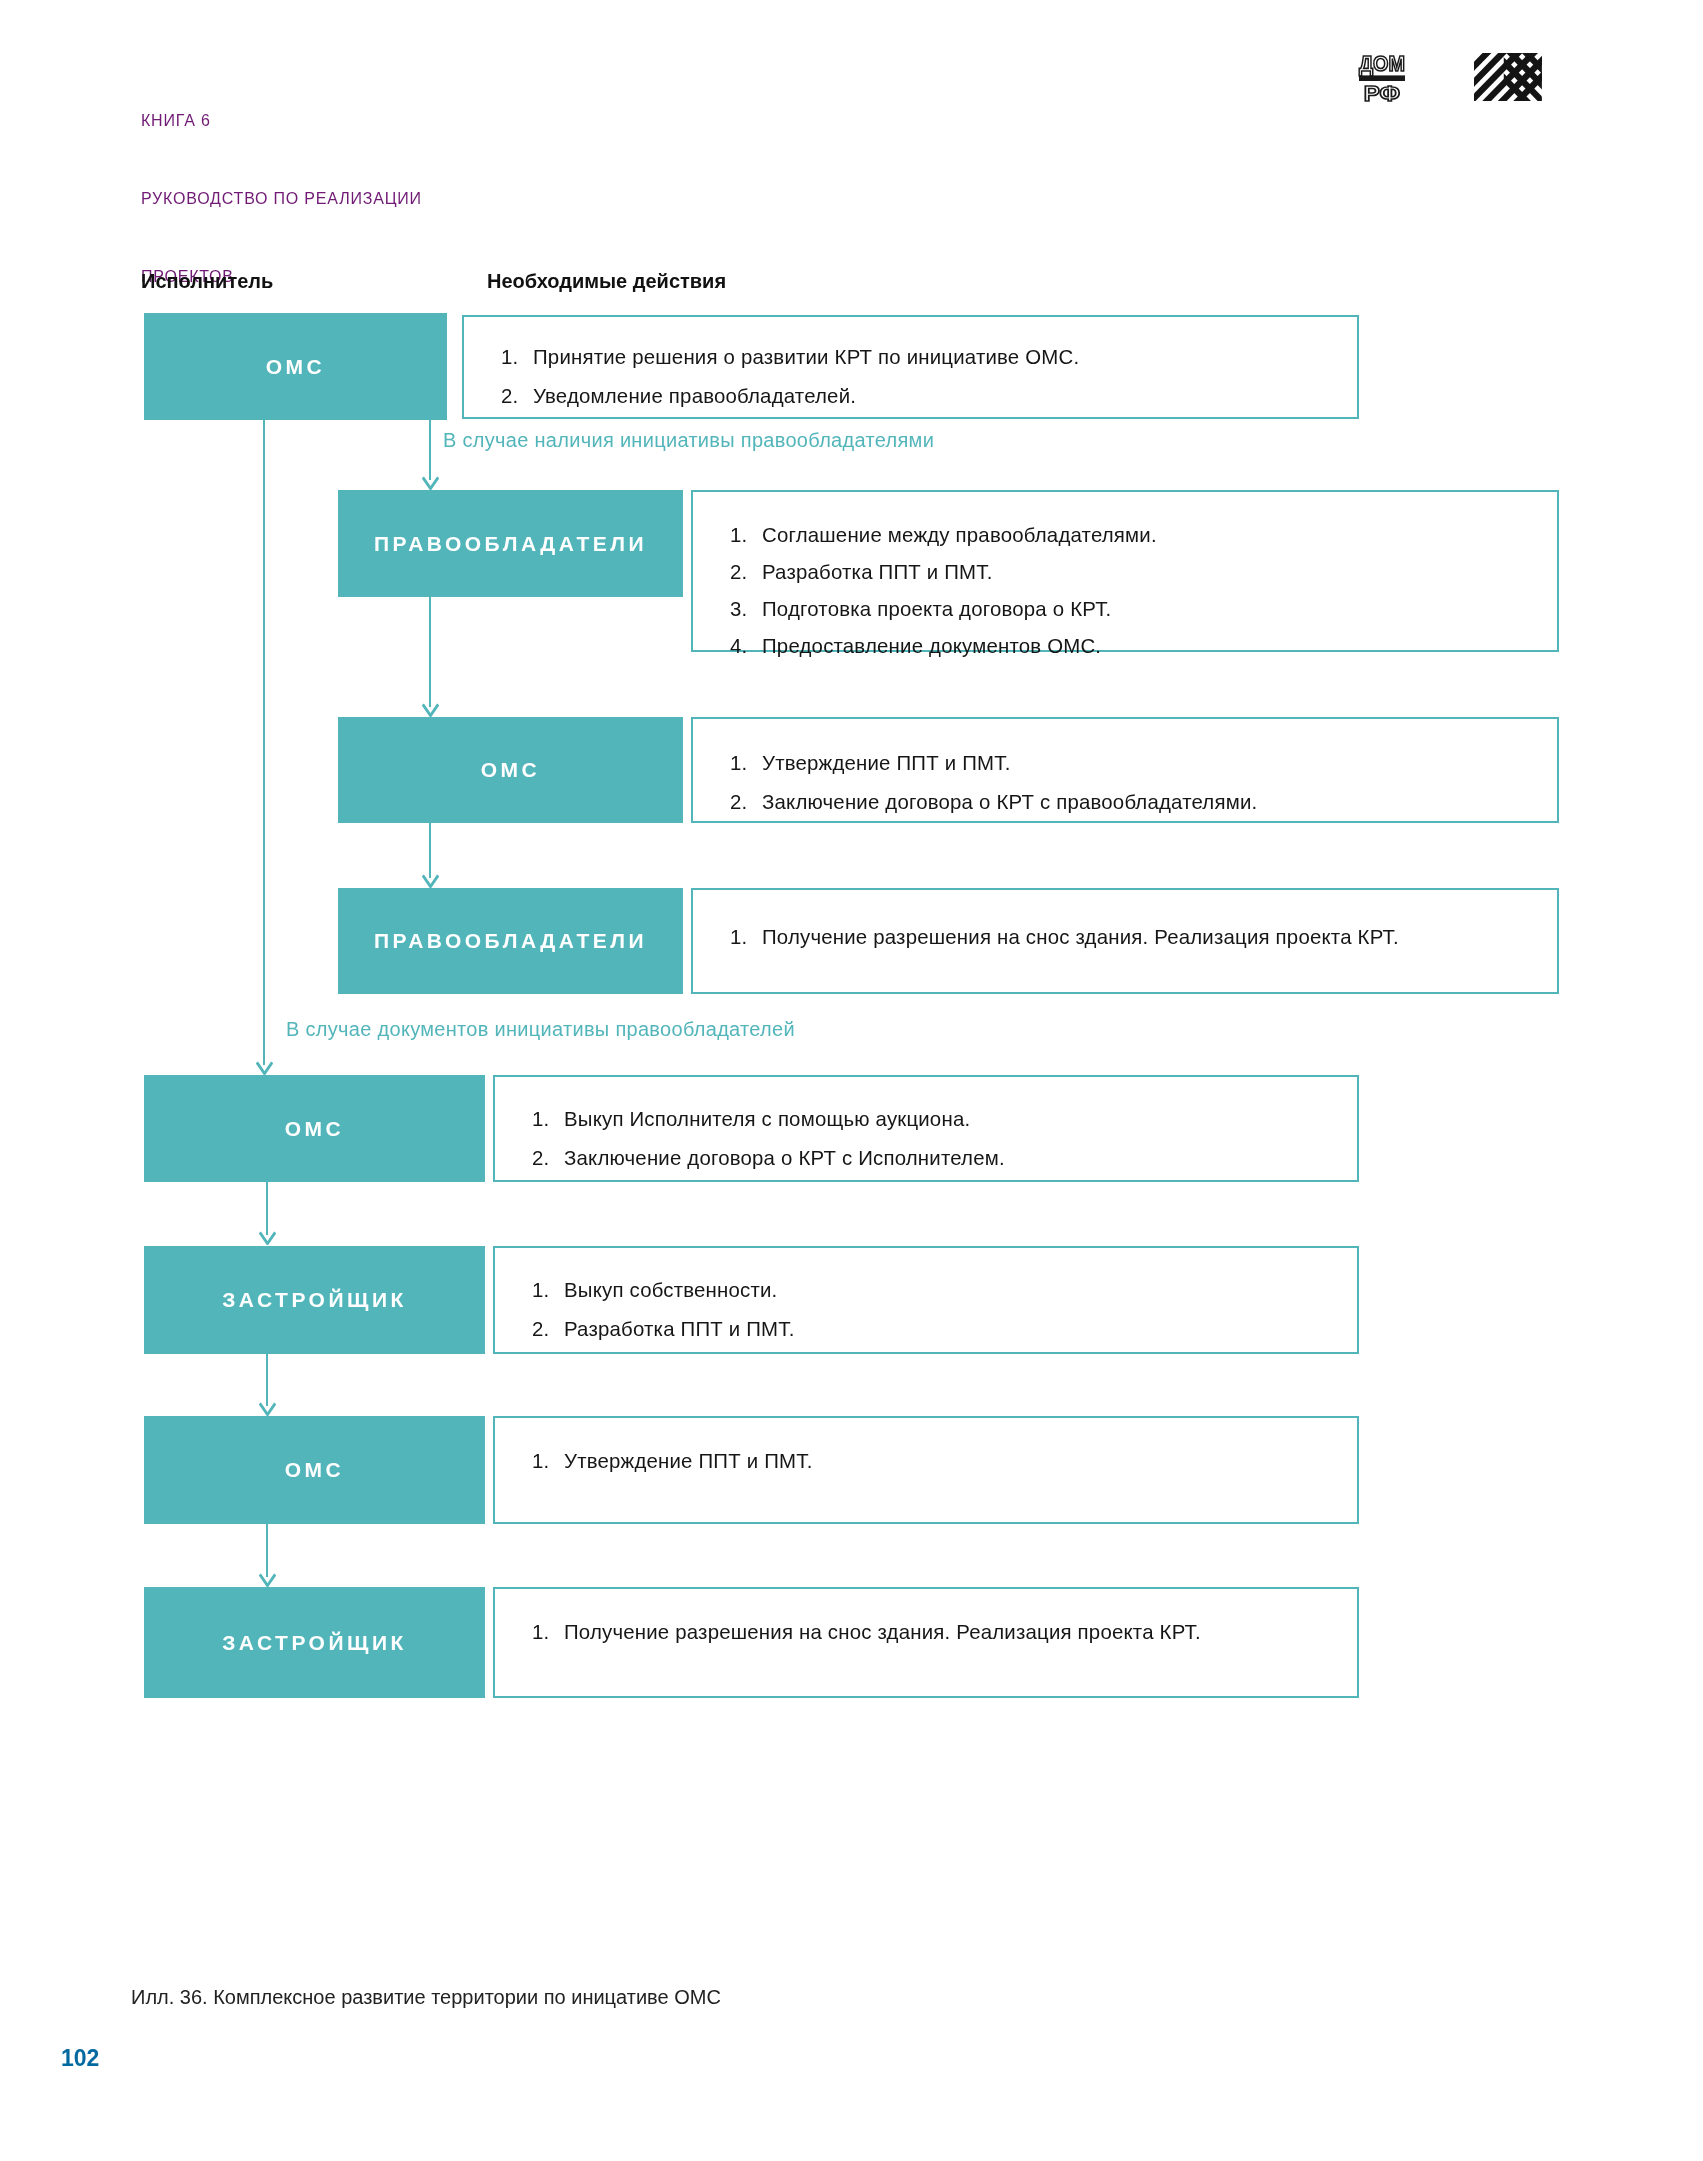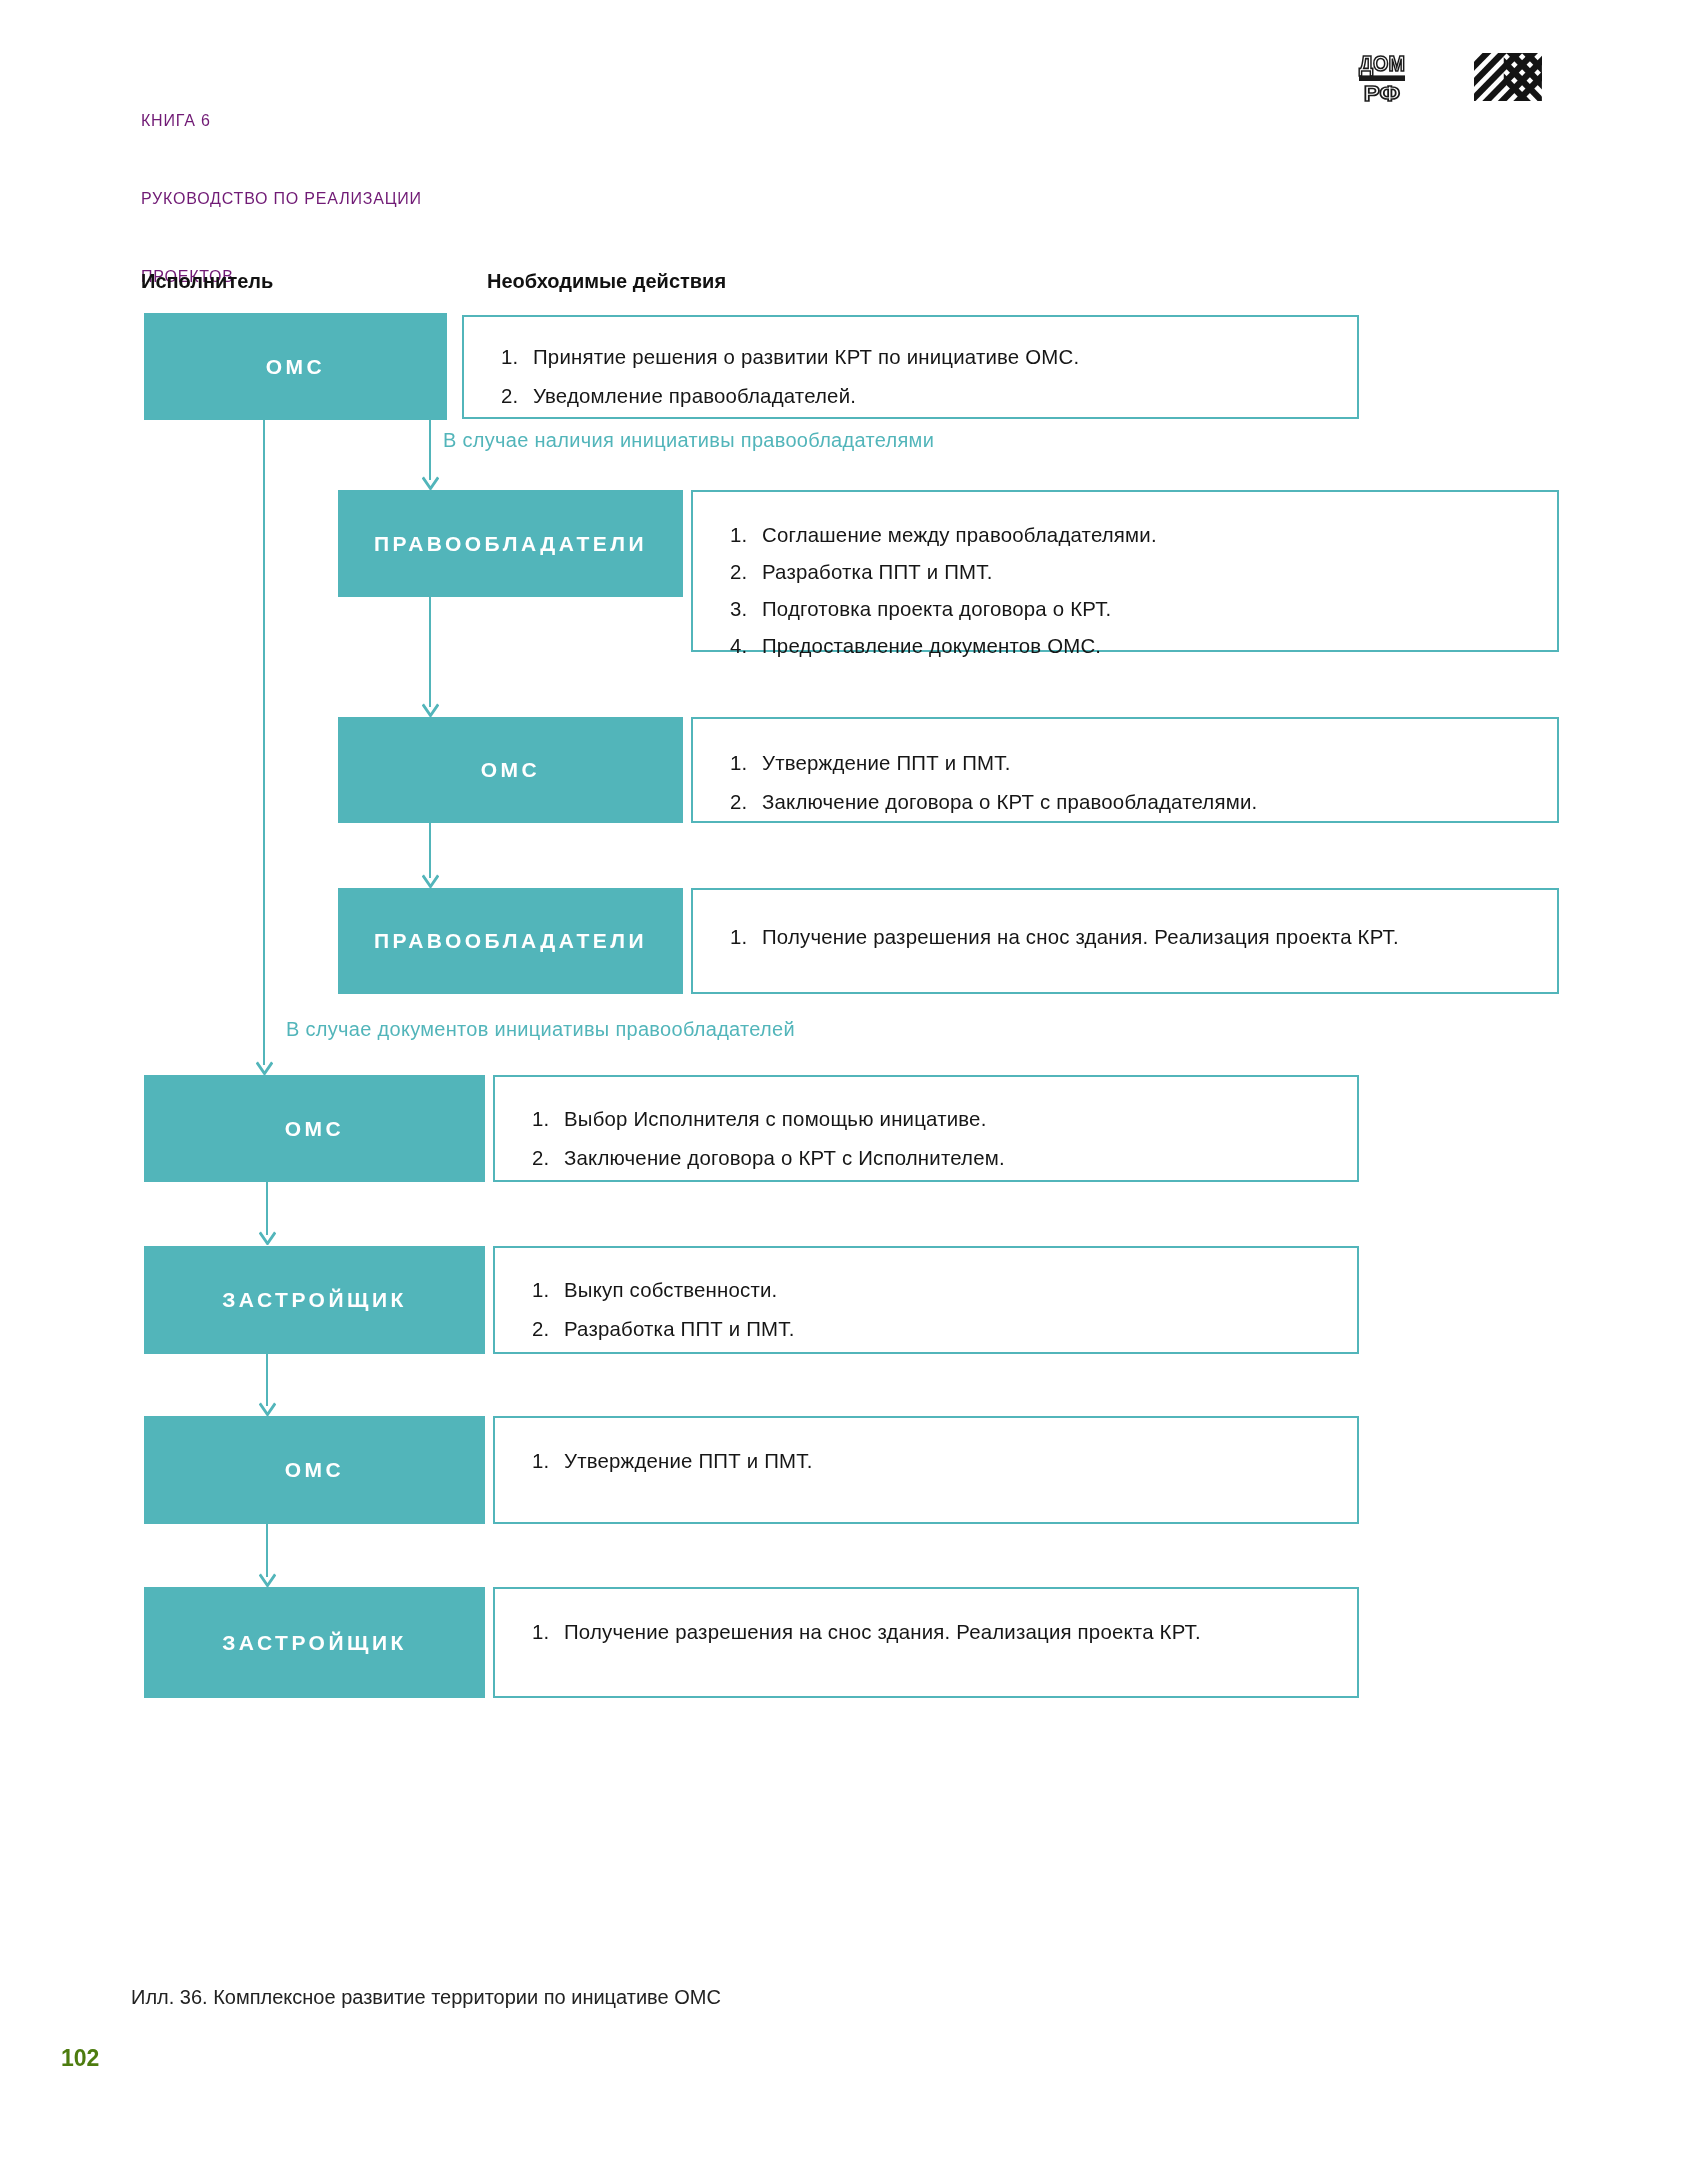--- a/index.html
+++ b/index.html
@@ -22,21 +22,21 @@
   .action-num{width:32px;flex:0 0 32px;}
   .action-text{flex:1;}
   
   .arrow{position:absolute;}
   .arrow .shaft{position:absolute;left:7.4px;top:0;width:2.1px;background:var(--teal);}
   .arrow svg{position:absolute;left:0;display:block;}
   
   .branch-label{position:absolute;font-size:20px;letter-spacing:0.3px;color:var(--teal);white-space:nowrap;}
   
   .caption{position:absolute;left:131px;top:1986px;font-size:20px;color:#222;}
-  .page-num{position:absolute;left:61px;top:2045px;font-size:23px;font-weight:bold;color:#4d7c0f;}
+  .page-num{position:absolute;left:61px;top:2045px;font-size:23px;font-weight:bold;color:#0369a1;}
 </style>
 </head>
 <body>
 
 <div id="page">
 
   <div class="doc-header">
     <div>КНИГА 6</div>
     <div>РУКОВОДСТВО ПО РЕАЛИЗАЦИИ</div>
     <div>ПРОЕКТОВ</div>
@@ -147,21 +147,21 @@
           </div>
         </div>
       </div>
       <div class="actor-box" style="left: 144px; top: 1075px; width: 341px; height: 107px;">
         <span class="actor-label">ОМС</span>
       </div>
       <div class="actions-box" style="left: 493px; top: 1075px; width: 866px; height: 107px;">
         <div class="actions-list" style="padding: 22.5px 21px 0px 37px;">
           <div class="action-item" style="line-height: 39px;">
             <span class="action-num">1.</span>
-            <span class="action-text">Выбор Исполнителя с помощью иницативе.</span>
+            <span class="action-text">Выкуп Исполнителя с помощью аукциона.</span>
           </div>
           <div class="action-item" style="line-height: 39px;">
             <span class="action-num">2.</span>
             <span class="action-text">Заключение договора о КРТ с Исполнителем.</span>
           </div>
         </div>
       </div>
       <div class="actor-box" style="left: 144px; top: 1246px; width: 341px; height: 108px;">
         <span class="actor-label">ЗАСТРОЙЩИК</span>
       </div>

